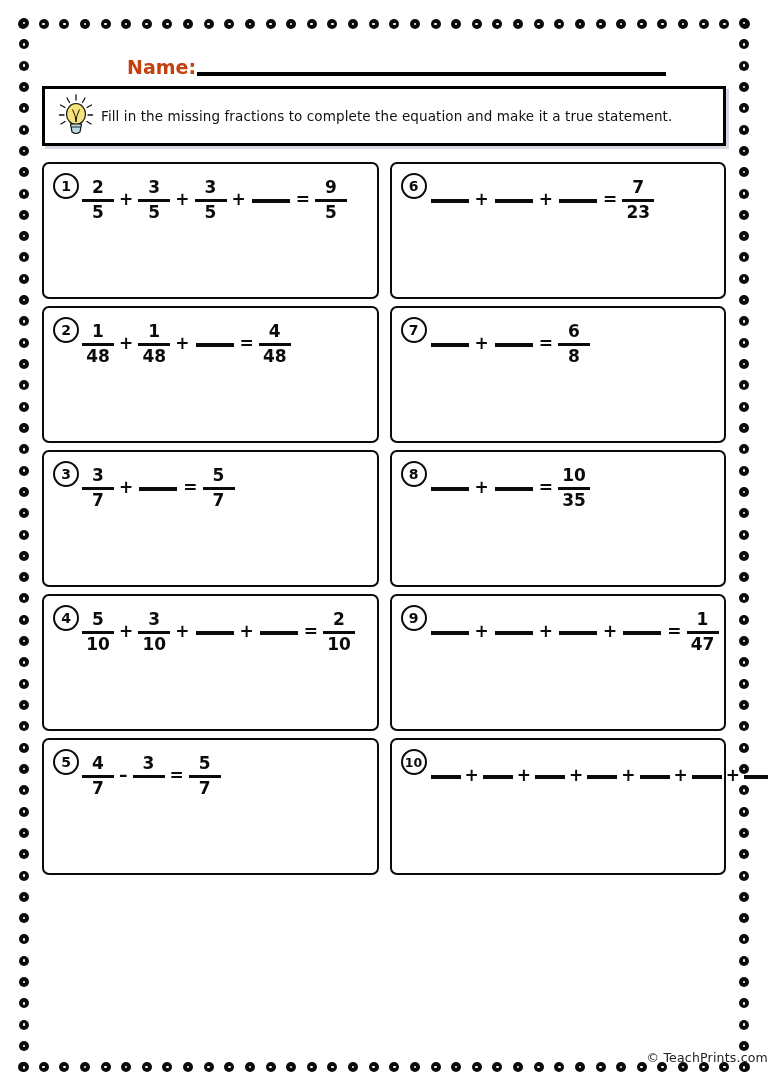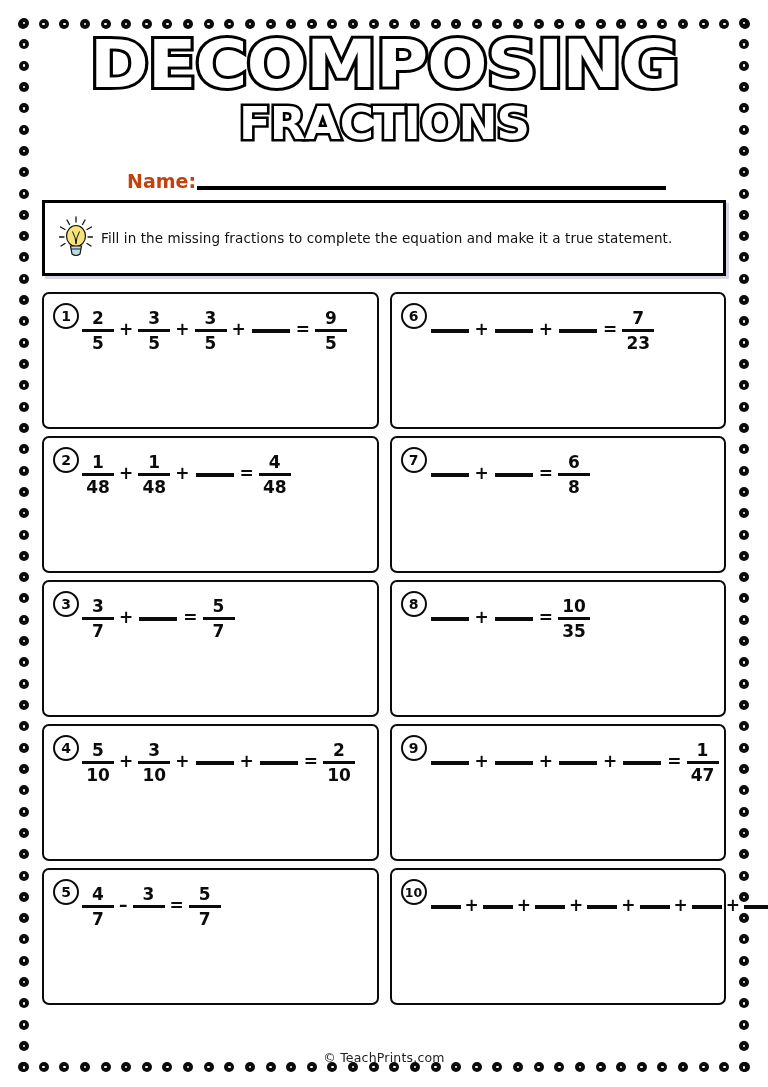--- a/index.html
+++ b/index.html
@@ -116,21 +116,21 @@
     height: 0;
     margin-bottom: 2px;
   }
 
   
   .instruction-bar {
     border: 3px solid #000000;
     height: 54px;
     display: flex;
     align-items: center;
-    padding: 8px 8px;
+    padding: 0 8px;
     box-shadow: 3px 3px 0 rgba(120,120,160,0.30);
     background: #ffffff;
     margin-bottom: 16px;
   }
   .bulb {
     flex: 0 0 auto;
     width: 38px;
     height: 44px;
     position: relative;
     margin: 0 6px 0 4px;
@@ -243,21 +243,21 @@
     padding-top: 11px;
   }
   .op.tight { margin: 0 1px; }
 
   
   .footer {
     position: absolute;
     left: 0;
     right: 0;
     bottom: 22px;
-    text-align: center;
+    text-align: right;
     font-family: "DejaVu Sans", sans-serif;
     font-size: 12.5px;
     color: #222222;
     letter-spacing: 0.2px;
   }
 </style>
 </head>
 <body>
 
 <div id="page">
@@ -438,24 +438,20 @@
       <span class="dot"></span>
       <span class="dot"></span>
       <span class="dot"></span>
       <span class="dot"></span>
       <span class="dot"></span>
       <span class="dot"></span>
     </div>
 
   <div class="content">
 
-    <div class="title-block">
-      <div class="title-main">DECOMPOSING</div>
-      <div class="title-sub">FRACTIONS</div>
-    </div>
 
     <div class="name-row">
       <span class="name-label">Name:</span>
       <span class="name-line"></span>
     </div>
 
     <div class="instruction-bar">
       <span class="bulb">
         <svg viewBox="0 0 38 44" width="38" height="44" aria-hidden="true">
           <g stroke="#111111" stroke-width="1.3" stroke-linecap="round">

